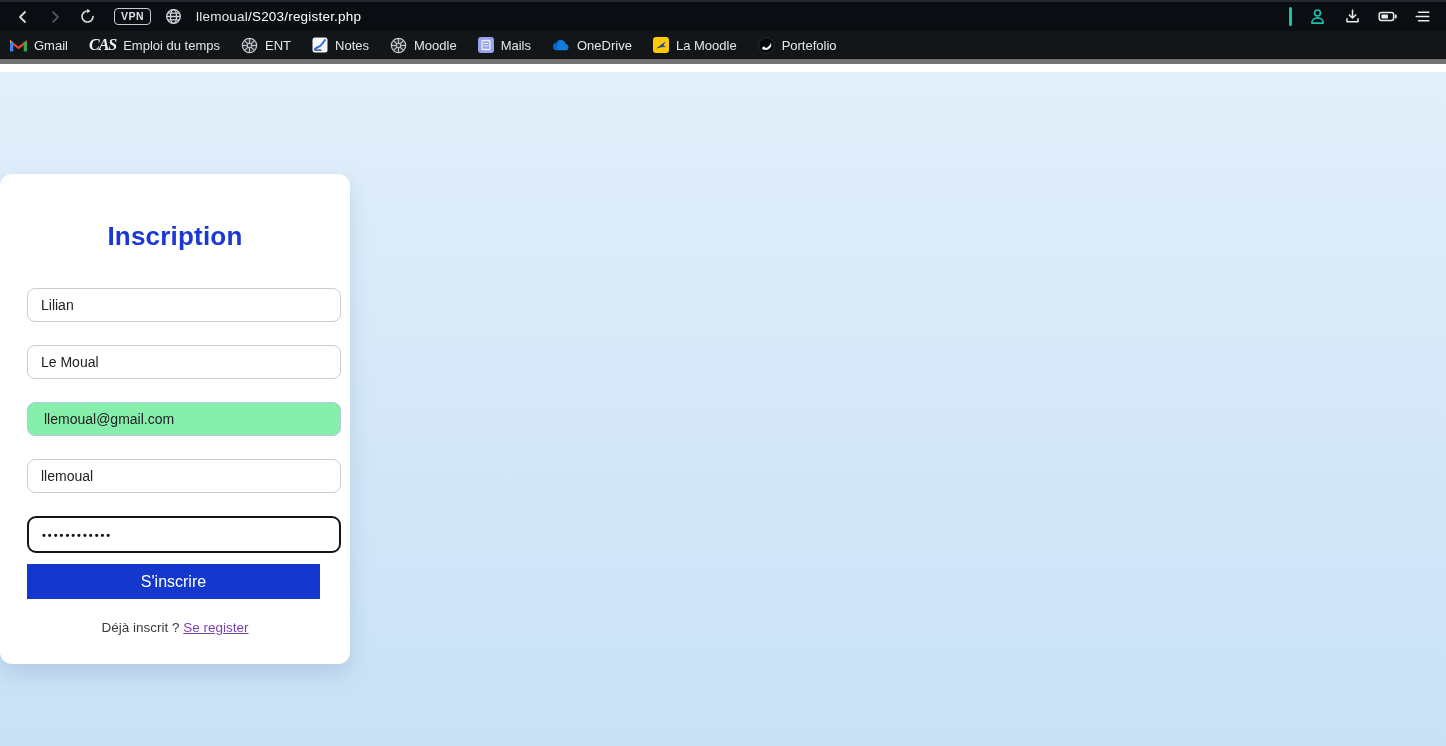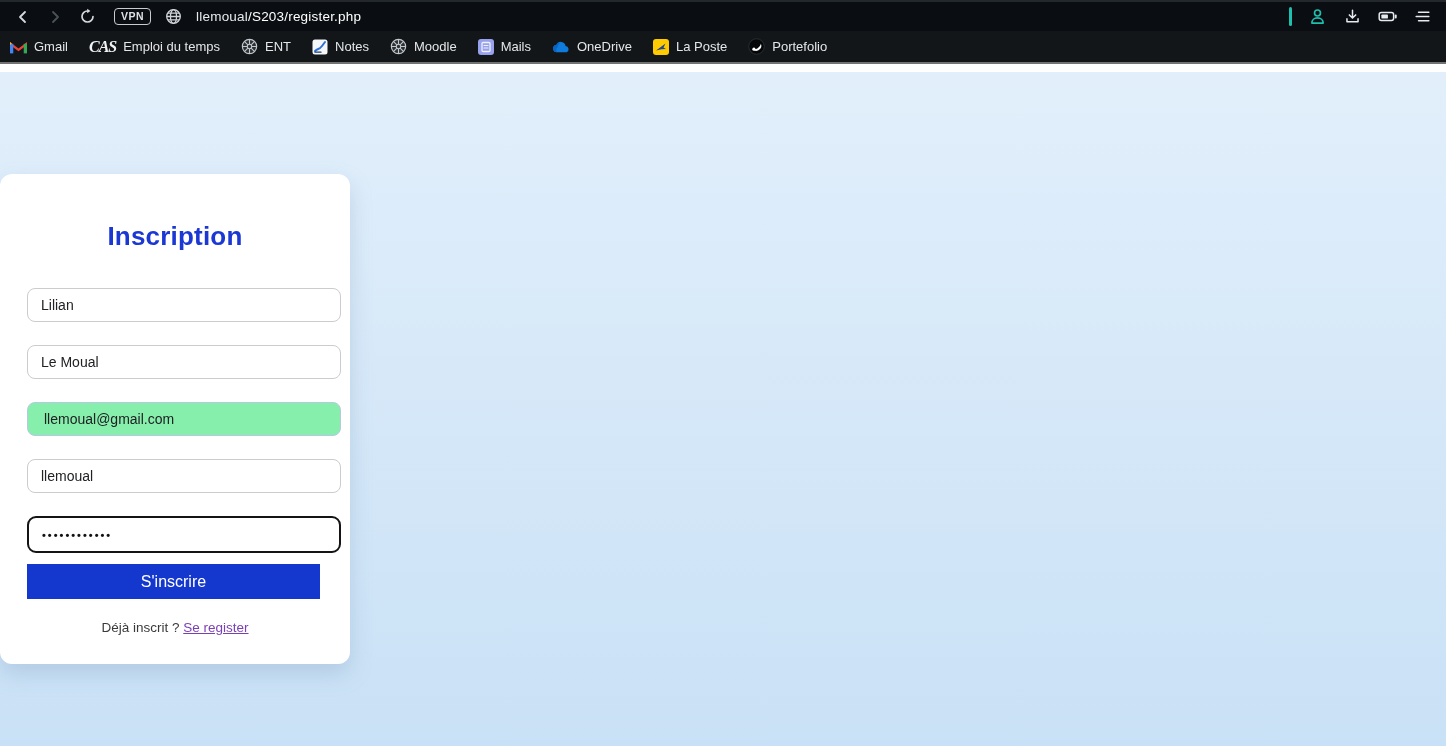--- a/index.html
+++ b/index.html
@@ -18,21 +18,21 @@
   .site-icon{ margin-left:8px; display:flex; align-items:center; }
   .url{ margin-left:8px; font-size:13.5px; letter-spacing:.2px; white-space:nowrap; }
   .url .host{ color:#e8eaed; }
   .url .path{ color:#ffffff; }
   .top-right{ margin-left:auto; display:flex; align-items:center; gap:15px; padding-right:4px; }
   .teal-bar{ width:3px; height:19px; border-radius:2px; background:#1fbfae; }
 
   
   .bookmarks{
     height:33px; background:#131619; display:flex; align-items:center;
-    padding:0 10px; gap:21px; border-bottom:2px solid #737373;
+    padding:0 10px; gap:21px; border-bottom:5px solid #737373;
   }
   .bm{ display:flex; align-items:center; gap:7px; cursor:pointer; color:#e4e6e9; font-size:13px; white-space:nowrap; }
   .cas-text{ font-family:"Liberation Serif", serif; font-style:italic; font-weight:700; font-size:16px; color:#f2f3f4; letter-spacing:-1px; }
 
   
   .page{
     height:682px; background:linear-gradient(180deg,#e2effb 0%,#d4e7f8 55%,#c9e1f6 100%);
     display:flex; justify-content:flex-start;margin-top:8px;
   }
   .card{
@@ -206,21 +206,21 @@
     <span>OneDrive</span>
   </div>
 
   <div class="bm">
     <span>
       <svg width="16" height="16" viewBox="0 0 16 16">
         <rect x="0" y="0" width="16" height="16" rx="3" fill="#fecb00"></rect>
         <path d="M3 11.5 L12.5 4.5 L10.5 8.5 L13 10 L8.5 10.2 Z" fill="#20469b"></path>
       </svg>
     </span>
-    <span>La Poste</span>
+    <span>La Moodle</span>
   </div>
 
   <div class="bm">
     <span>
       <svg width="17" height="17" viewBox="0 0 18 18">
         <circle cx="9" cy="9" r="8.2" fill="#050608" stroke="#34393e" stroke-width="0.8"></circle>
         <path d="M4.5 11.5 a5.4 5.4 0 0 0 9.2-5.4 a7.3 7.3 0 0 1-9.2 5.4 z" fill="#ffffff"></path>
         <circle cx="6.3" cy="11.8" r="1.7" fill="#ffffff"></circle>
       </svg>
     </span>

